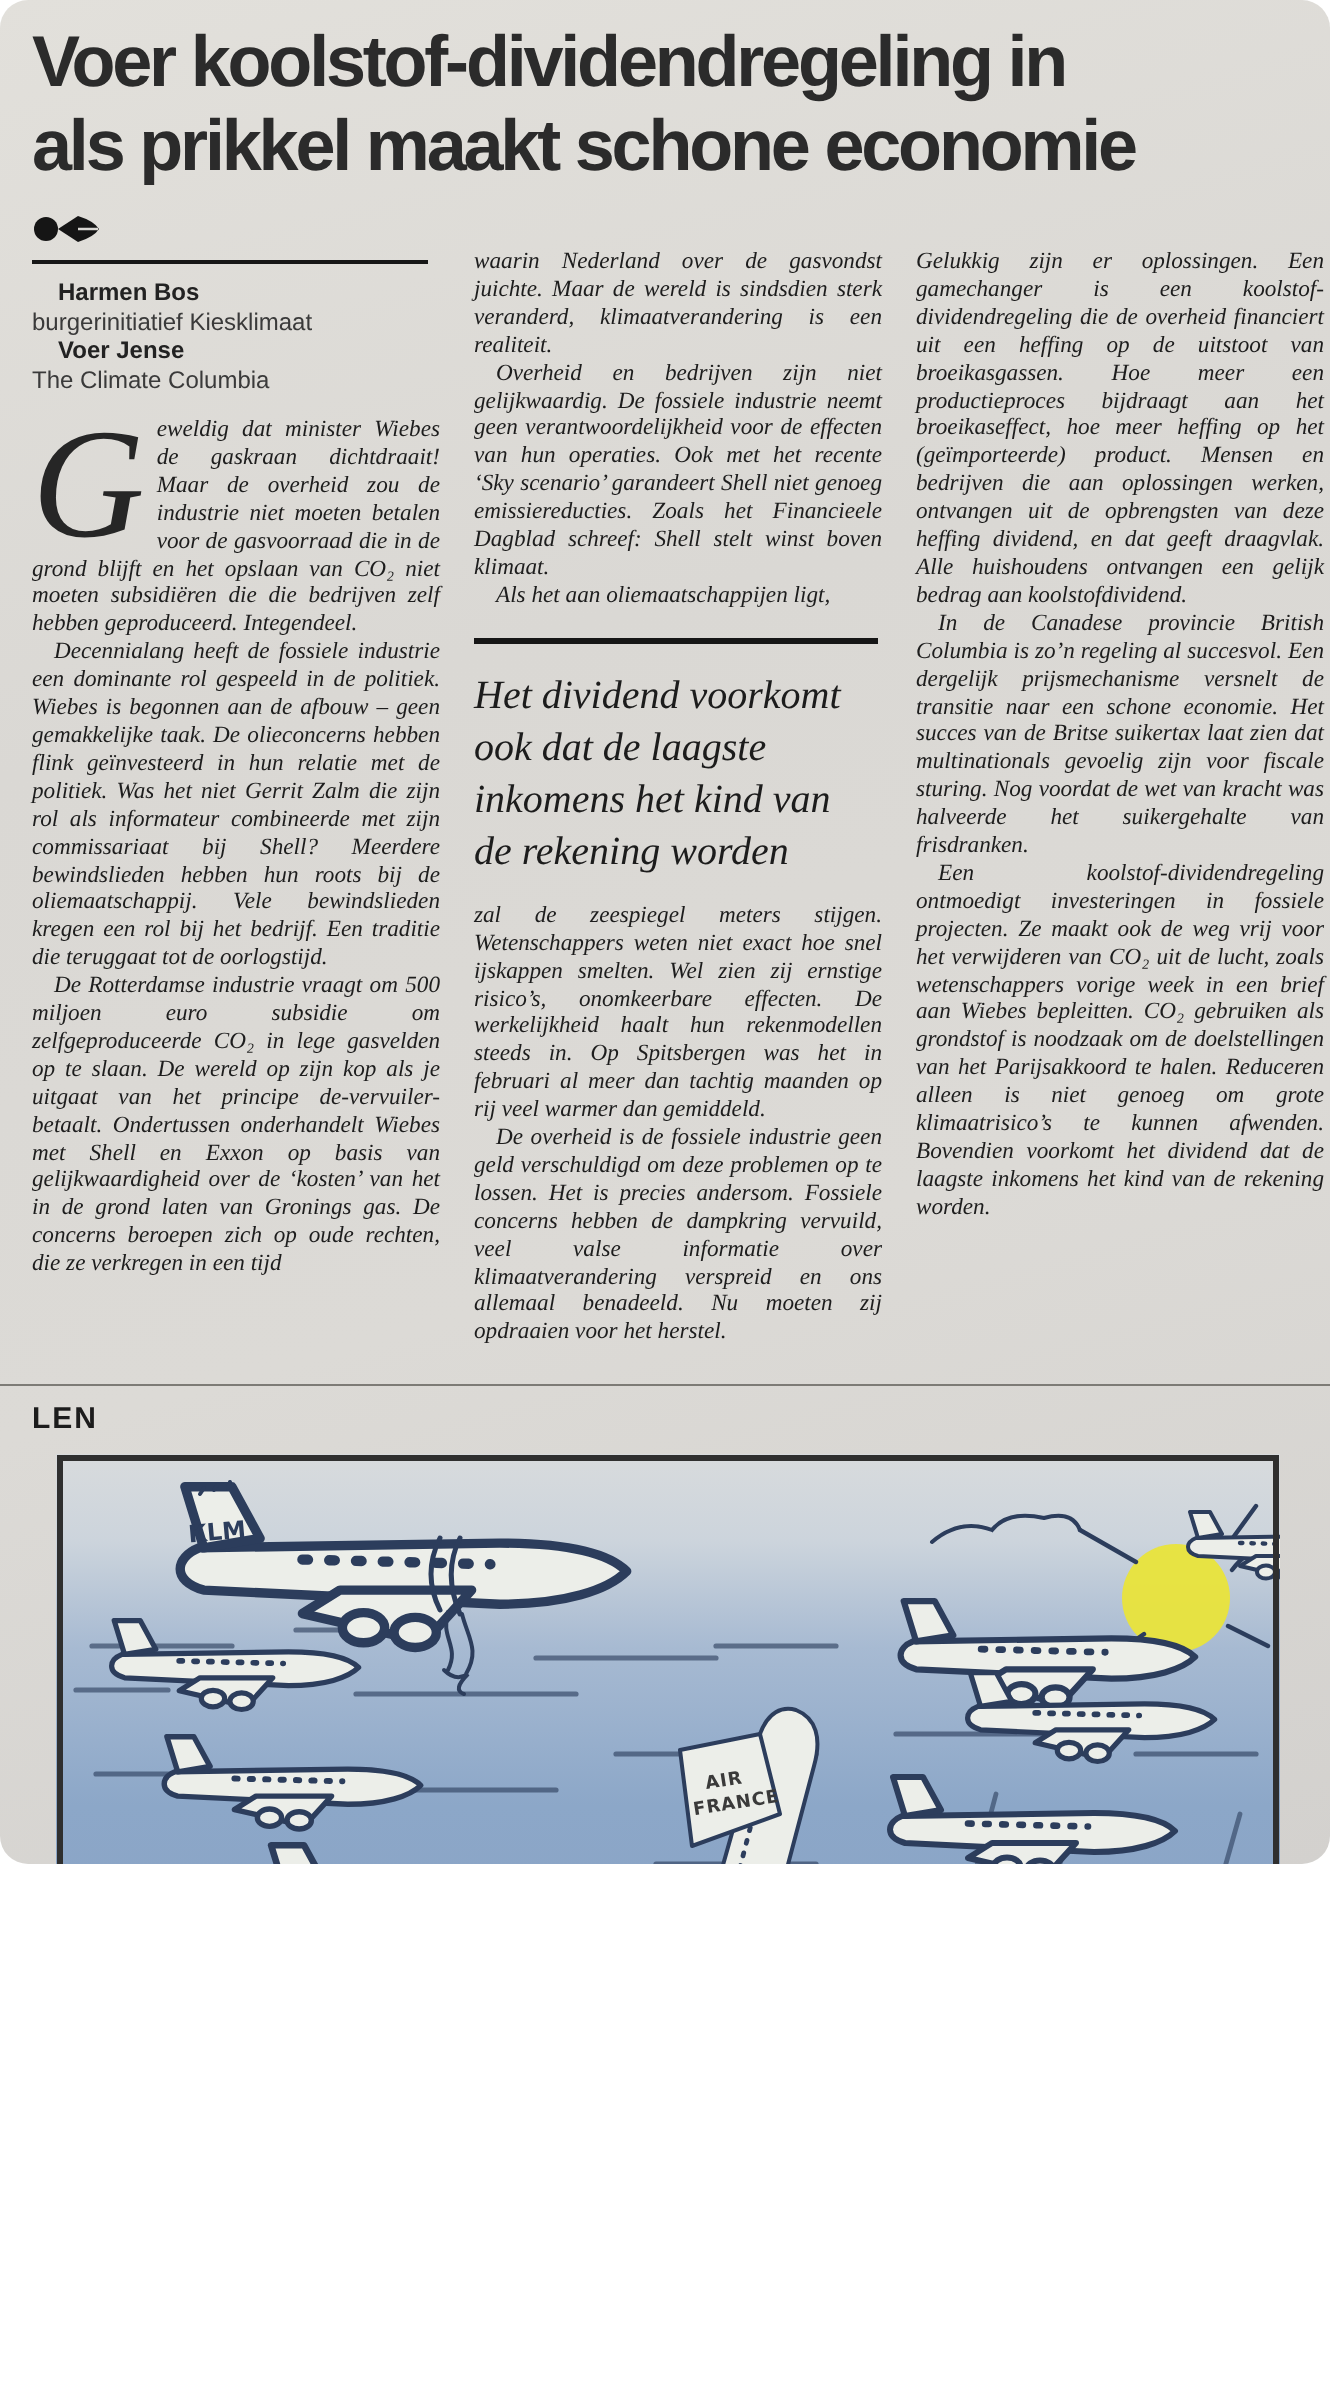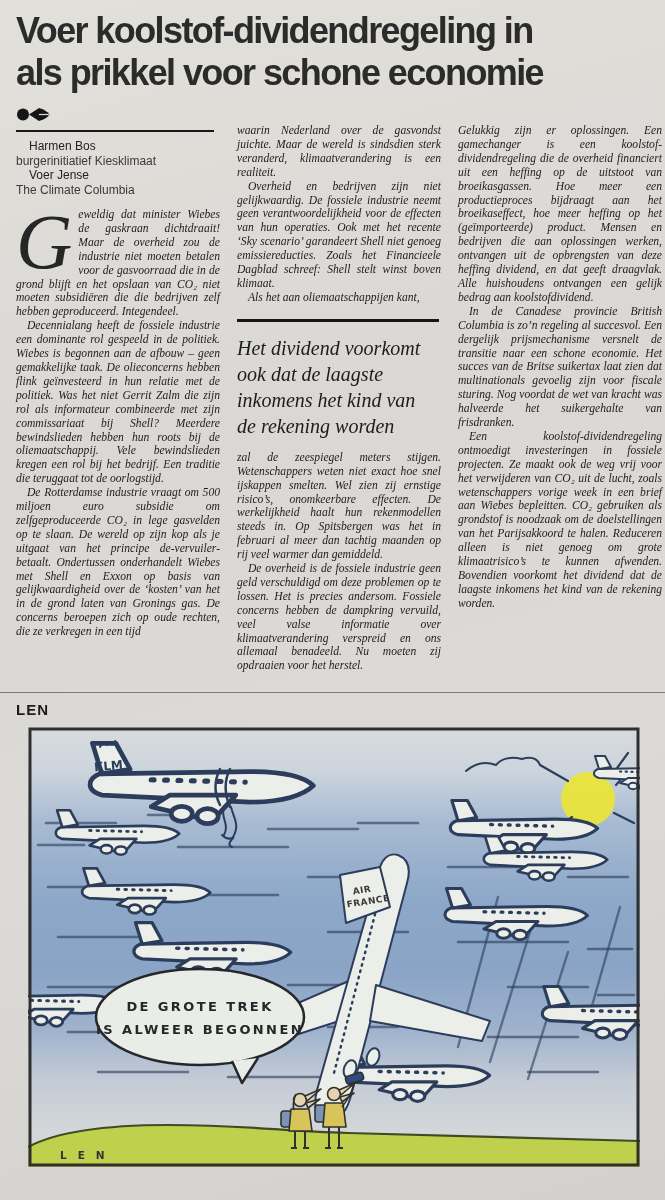--- a/index.html
+++ b/index.html
@@ -1,41 +1,42 @@
 <!DOCTYPE html>
 <html lang="nl"><head>
 <meta charset="utf-8">
 <style>
   html,body{margin:0;padding:0;}
   .page{
     position:relative;
-    width:665px;height:1200px;
+    width:665px;height:932px;
     background:linear-gradient(165deg,#e2e0db 0%,#dad8d4 35%,#dcdad6 65%,#d3d1ce 100%);
     overflow:hidden;
     font-family:"Liberation Serif", serif;
     color:#1d1d1d;
+    border-radius:14px;
   }
   h1.headline{
     margin:0;padding:10px 8px 0 16px;
     font-family:"Liberation Sans", sans-serif;
     font-weight:700;font-size:36px;line-height:42px;
     letter-spacing:-1.6px;color:#2b2b2b;
   }
   h1.headline div{white-space:nowrap;}
   .content-row{
     display:flex;gap:17px;
     padding:8px 8px 0 16px;
     height:586px;overflow:hidden;
   }
   .col{width:204px;flex:0 0 204px;}
   .col.pad{padding-top:22px;}
   .opinion-icon{height:18px;margin:4px 0 6px;}
   .byline-rule{border-top:2.5px solid #171717;margin:5px 0 7px;width:198px;}
   .byline{font-family:"Liberation Sans", sans-serif;font-size:12px;line-height:14.5px;color:#3a3a3a;margin-bottom:11px;}
-  .byline .name{font-weight:400;color:#222;padding-left:13px;}
+  .byline .name{font-weight:700;color:#222;padding-left:13px;}
   .body-text p{
     margin:0;
     font-size:11.6px;line-height:13.9px;
     text-align:justify;
     hyphens:auto;-webkit-hyphens:auto;
     color:#1d1d1d;
     font-style:italic;
   }
   .body-text p.indent{text-indent:11px;}
   .dropcap{
@@ -66,21 +67,21 @@
   .af-label{font-family:"DejaVu Sans", sans-serif;font-weight:700;font-size:9px;fill:#3a3a3a;letter-spacing:0.5px;}
   .sig{font-family:"DejaVu Sans", sans-serif;font-weight:700;font-size:10.5px;letter-spacing:11px;fill:#33382c;}
 </style>
 </head>
 <body>
 
 <div class="page">
 
   <h1 class="headline">
     <div>Voer koolstof-dividendregeling in</div>
-    <div>als prikkel voor schone economie</div>
+    <div>als prikkel maakt schone economie</div>
   </h1>
 
   <div class="content-row">
 
     <div class="col body-text">
       <div class="opinion-icon">
         <svg width="36" height="17" viewBox="0 0 36 17">
           <circle cx="7" cy="8.5" r="6" fill="#151515"></circle>
           <path d="M13,8.5 L23,2 Q31,4.5 33.5,8.5 Q31,12.5 23,15 Z" fill="#151515"></path>
           <line x1="33" y1="8.5" x2="23" y2="8.5" stroke="#d8d6d2" stroke-width="1.3"></line>
@@ -94,21 +95,21 @@
         <div>The Climate Columbia</div>
       </div>
       <p><span class="dropcap">G</span><span>eweldig dat minister Wiebes de gaskraan dichtdraait! Maar de overheid zou de industrie niet moeten betalen voor de gasvoorraad die in de grond blijft en het opslaan van CO₂ niet moeten subsidiëren die die bedrijven zelf hebben geproduceerd. Integendeel.</span></p>
       <p class="indent">Decennialang heeft de fossiele industrie een dominante rol gespeeld in de politiek. Wiebes is begonnen aan de afbouw – geen gemakkelijke taak. De olieconcerns hebben flink geïnvesteerd in hun relatie met de politiek. Was het niet Gerrit Zalm die zijn rol als informateur combineerde met zijn commissariaat bij Shell? Meerdere bewindslieden hebben hun roots bij de oliemaatschappij. Vele bewindslieden kregen een rol bij het bedrijf. Een traditie die teruggaat tot de oorlogstijd.</p>
       <p class="indent">De Rotterdamse industrie vraagt om 500 miljoen euro subsidie om zelfgeproduceerde CO₂ in lege gasvelden op te slaan. De wereld op zijn kop als je uitgaat van het principe de-vervuiler-betaalt. Ondertussen onderhandelt Wiebes met Shell en Exxon op basis van gelijkwaardigheid over de ‘kosten’ van het in de grond laten van Gronings gas. De concerns beroepen zich op oude rechten, die ze verkregen in een tijd</p>
     </div>
 
     <div class="col pad body-text">
       <p>waarin Nederland over de gasvondst juichte. Maar de wereld is sindsdien sterk veranderd, klimaatverandering is een realiteit.</p>
       <p class="indent">Overheid en bedrijven zijn niet gelijkwaardig. De fossiele industrie neemt geen verantwoordelijkheid voor de effecten van hun operaties. Ook met het recente ‘Sky scenario’ garandeert Shell niet genoeg emissiereducties. Zoals het Financieele Dagblad schreef: Shell stelt winst boven klimaat.</p>
-      <p class="indent">Als het aan oliemaatschappijen kant,</p>
+      <p class="indent">Als het aan oliemaatschappijen ligt,</p>
       <div class="pullquote">Het dividend voorkomt ook dat de laagste inkomens het kind van de rekening worden</div>
       <p>zal de zeespiegel meters stijgen. Wetenschappers weten niet exact hoe snel ijskappen smelten. Wel zien zij ernstige risico’s, onomkeerbare effecten. De werkelijkheid haalt hun rekenmodellen steeds in. Op Spitsbergen was het in februari al meer dan tachtig maanden op rij veel warmer dan gemiddeld.</p>
       <p class="indent">De overheid is de fossiele industrie geen geld verschuldigd om deze problemen op te lossen. Het is precies andersom. Fossiele concerns hebben de dampkring vervuild, veel valse informatie over klimaatverandering verspreid en ons allemaal benadeeld. Nu moeten zij opdraaien voor het herstel.</p>
     </div>
 
     <div class="col pad body-text">
       <p>Gelukkig zijn er oplossingen. Een gamechanger is een koolstof-dividendregeling die de overheid financiert uit een heffing op de uitstoot van broeikasgassen. Hoe meer een productieproces bijdraagt aan het broeikaseffect, hoe meer heffing op het (geïmporteerde) product. Mensen en bedrijven die aan oplossingen werken, ontvangen uit de opbrengsten van deze heffing dividend, en dat geeft draagvlak. Alle huishoudens ontvangen een gelijk bedrag aan koolstofdividend.</p>
       <p class="indent">In de Canadese provincie British Columbia is zo’n regeling al succesvol. Een dergelijk prijsmechanisme versnelt de transitie naar een schone economie. Het succes van de Britse suikertax laat zien dat multinationals gevoelig zijn voor fiscale sturing. Nog voordat de wet van kracht was halveerde het suikergehalte van frisdranken.</p>
       <p class="indent">Een koolstof-dividendregeling ontmoedigt investeringen in fossiele projecten. Ze maakt ook de weg vrij voor het verwijderen van CO₂ uit de lucht, zoals wetenschappers vorige week in een brief aan Wiebes bepleitten. CO₂ gebruiken als grondstof is noodzaak om de doelstellingen van het Parijsakkoord te halen. Reduceren alleen is niet genoeg om grote klimaatrisico’s te kunnen afwenden. Bovendien voorkomt het dividend dat de laagste inkomens het kind van de rekening worden.</p>
     </div>

